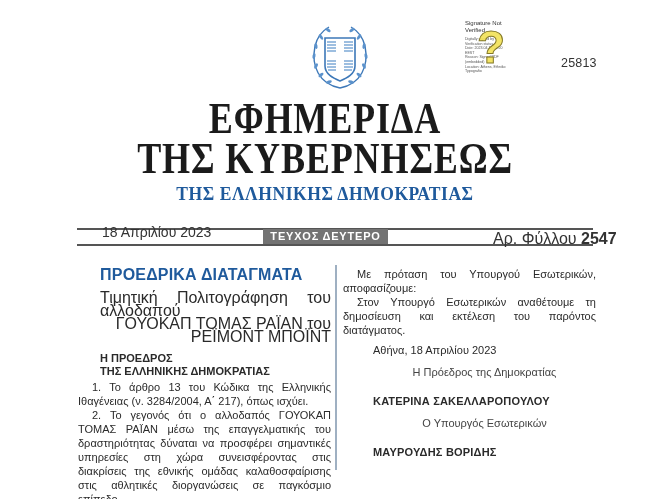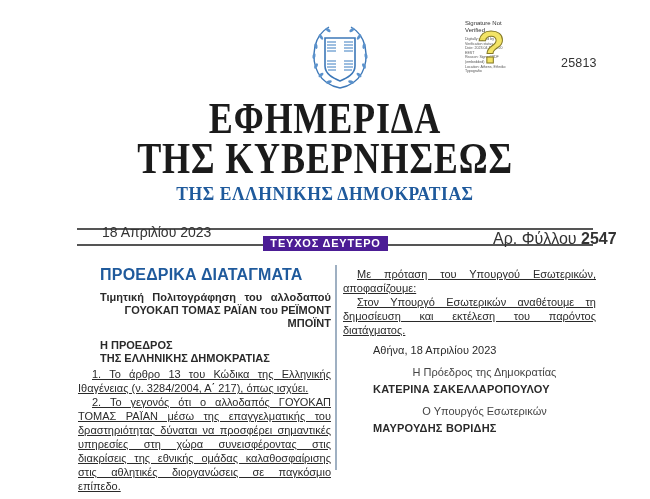--- a/index.html
+++ b/index.html
@@ -44,52 +44,52 @@
     }
 
     .rule { position: absolute; left: 77px; width: 516px; height: 1.5px; background: #555; }
     .rule.top { top: 228px; }
     .rule.bottom { top: 244px; }
     .bar-date {
       position: absolute; left: 102px; top: 224px; font-size: 14px; color: #333;
       font-family: Liberation Sans, sans-serif;
     }
     .bar-band {
-      position: absolute; left: 263px; top: 236px; width: 125px; height: 15px;
-      background: #4c1d95; color: #fff; font-size: 11px; font-weight: bold;
+      position: absolute; left: 263px; top: 229px; width: 125px; height: 15px;
+      background: #737373; color: #fff; font-size: 11px; font-weight: bold;
       text-align: center; line-height: 15px; letter-spacing: 0.8px;
       font-family: "Liberation Sans", sans-serif;
     }
     .bar-sheet {
       position: absolute; left: 493px; top: 230px; font-size: 16px; color: #333;
       font-family: "Liberation Sans", sans-serif;
     }
     .bar-sheet b { font-weight: bold; }
 
     .col-divider {
       position: absolute; left: 335px; top: 265px; width: 2px; height: 205px;
       background: #9fb0c2;
     }
 
     .col { position: absolute; font-family: "Liberation Sans", sans-serif; font-size: 11px; line-height: 14px; color: #2a2a2a; }
     .col.left { left: 78px; top: 268px; width: 253px; }
     .col.right { left: 343px; top: 267px; width: 253px; }
 
     .section-head { color: #1f5a9c; font-weight: bold; font-size: 16px; margin-left: 22px; margin-bottom: 9px; letter-spacing: 0.2px; }
-    .subject { font-weight: bold; text-align: center; margin-bottom: 9px; font-size: 11px; line-height: 13px; }
+    .subject { font-weight: normal; text-align: center; margin-bottom: 9px; font-size: 16px; line-height: 13px; }
     .subject .l1 { display: block; text-align: justify; text-align-last: justify; padding-left: 22px; }
     .subject .l2 { display: block; padding-left: 22px; text-align: right; }
     .president { font-weight: bold; margin-left: 22px; margin-bottom: 2px; line-height: 13px; }
-    .para { text-align: justify; text-decoration: underline; }
+    .para { text-align: justify; }
     .indent { text-indent: 14px; }
 
     .sign-block { margin-left: 30px; }
     .sign-date { margin-top: 6px; margin-left: 30px; }
     .sign-role { margin-top: 8px; font-size: 11px; color: #444; text-align: center; }
-    .sign-name { font-weight: bold; margin-top: 3px; font-size: 11px; letter-spacing: 0.2px; }
+    .sign-name { font-weight: bold; margin-top: 15px; font-size: 11px; letter-spacing: 0.2px; }
   </style>
 </head>
 <body>
 
 <div class="page">
 
   <div class="emblem">
     <svg width="70" height="70" viewBox="0 0 70 70">
 
       <g fill="none" stroke="#3d78b8" stroke-width="1.4">

